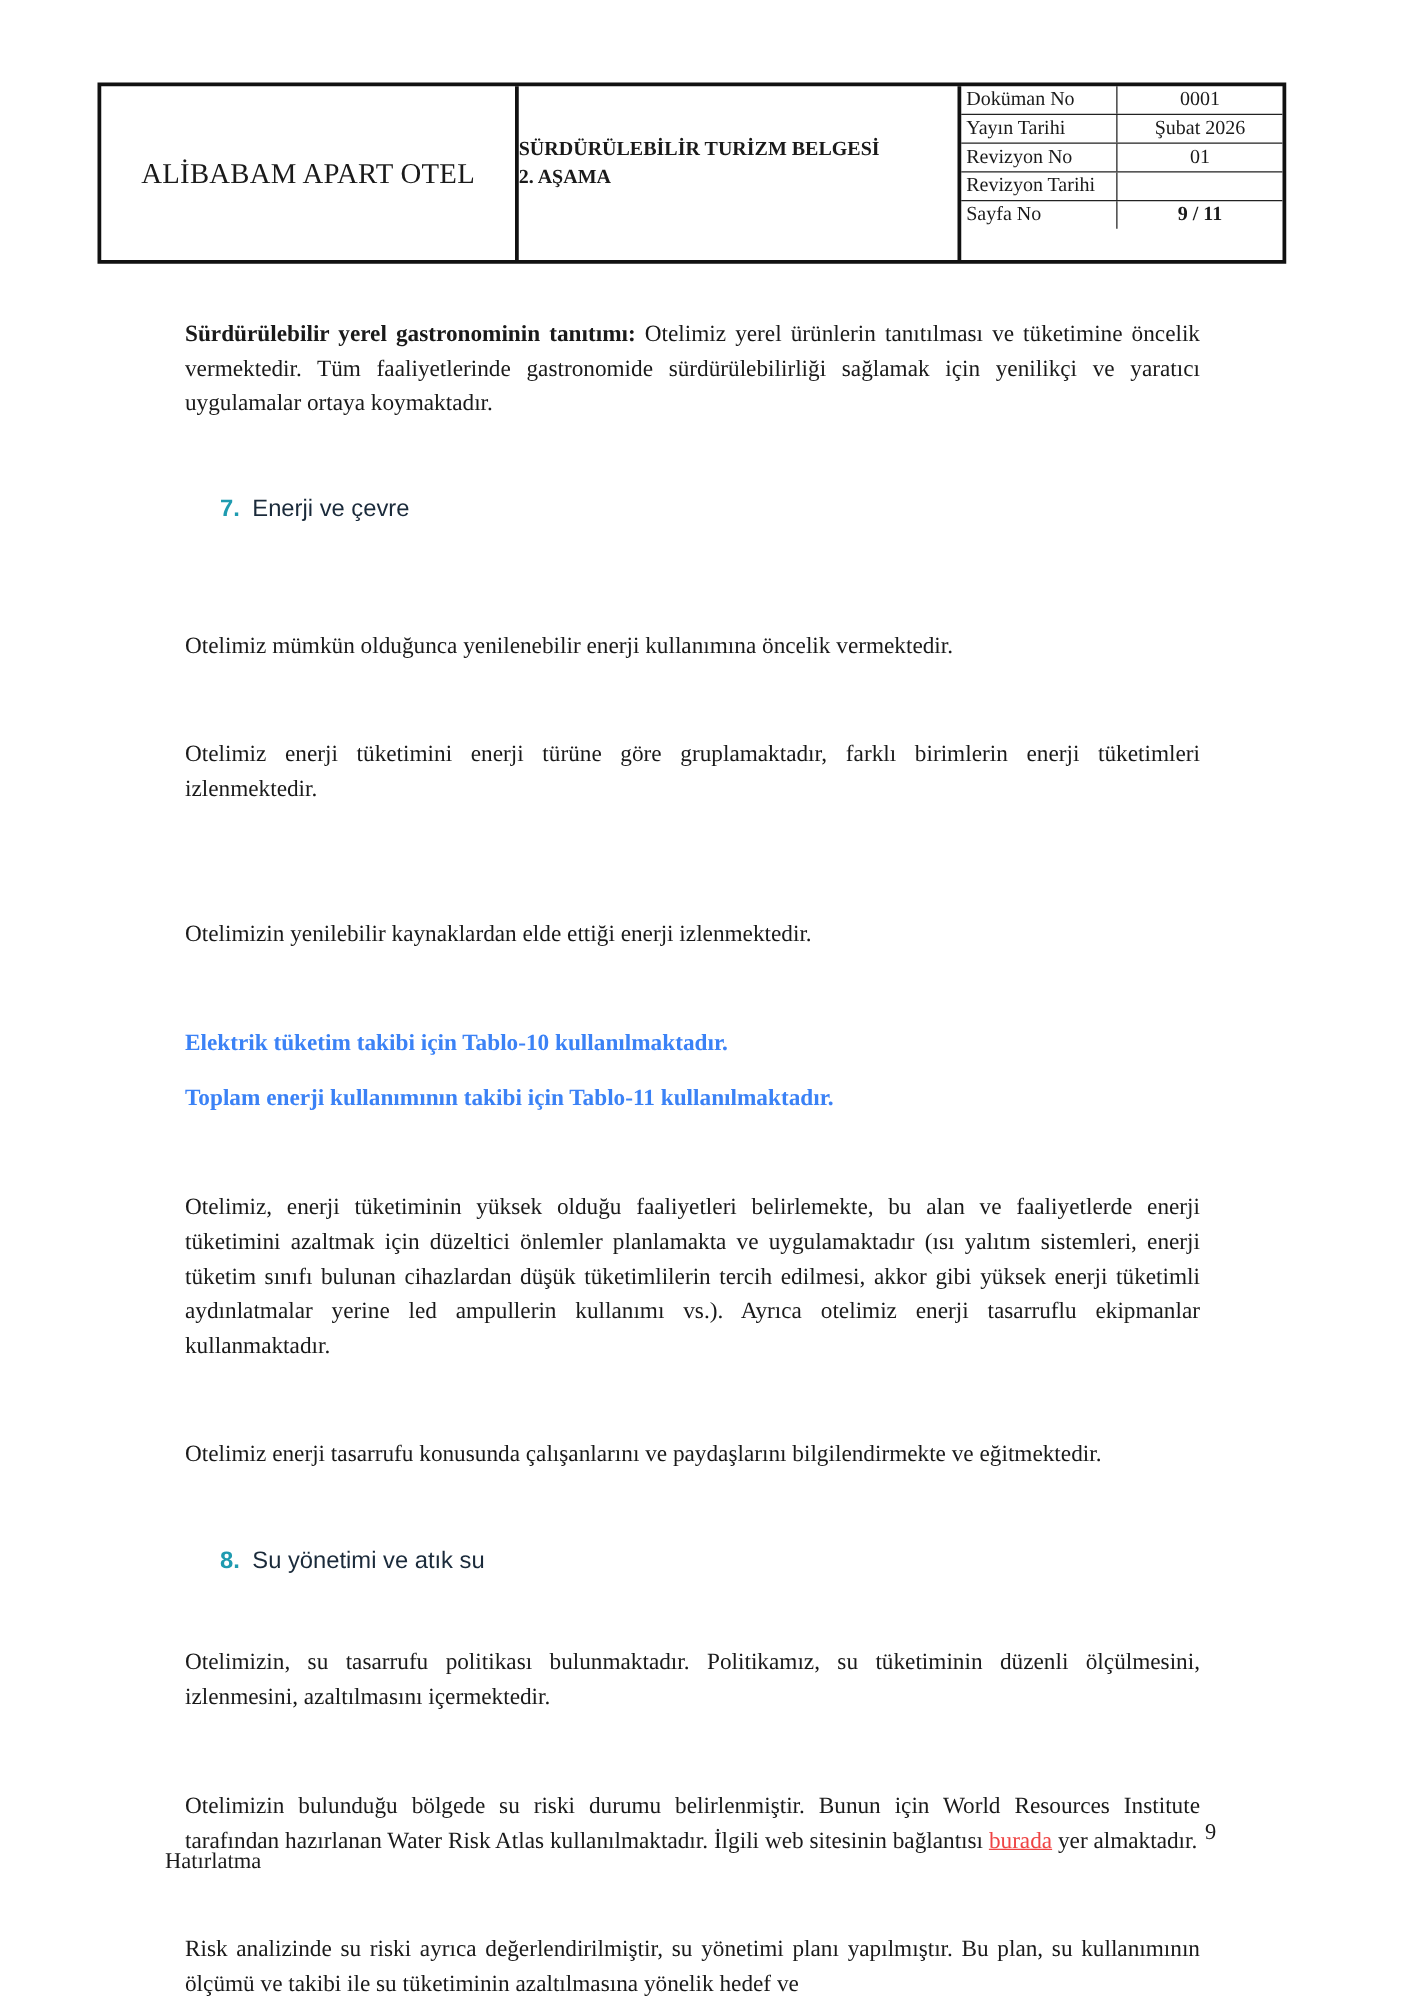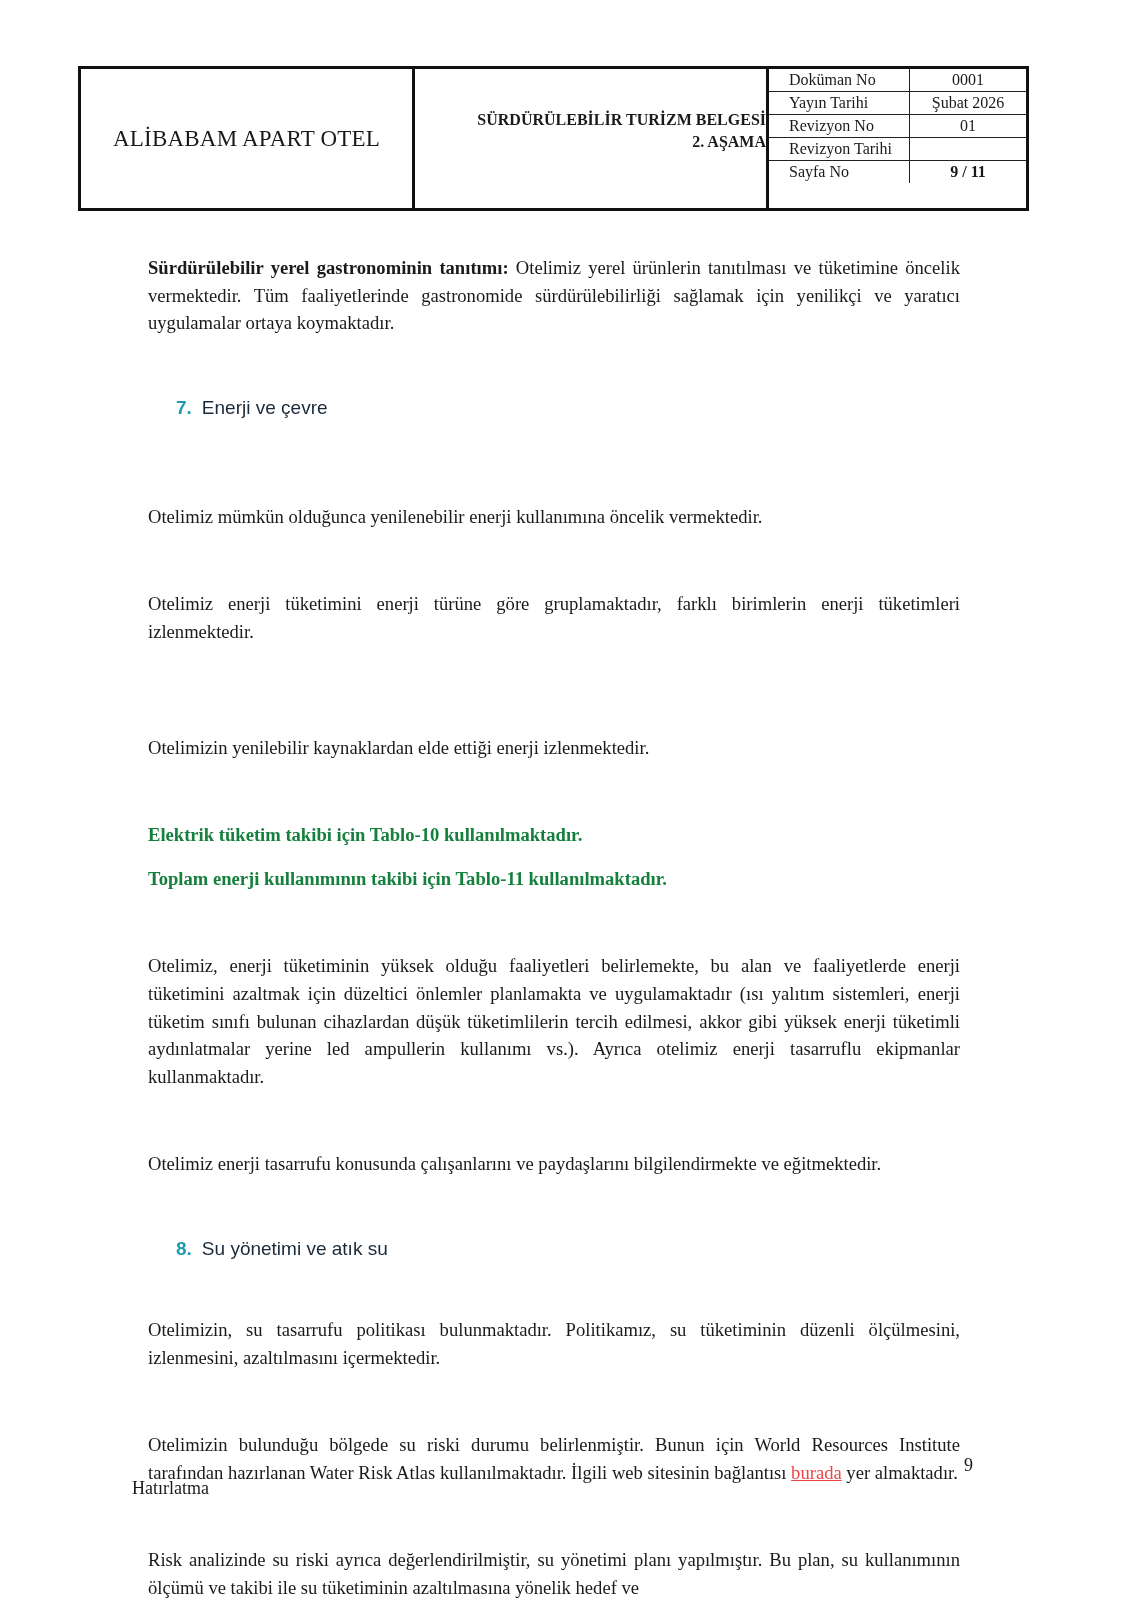--- a/index.html
+++ b/index.html
@@ -11,37 +11,37 @@
     position: absolute; left: 78px; top: 66px; width: 951px; height: 145px;
     border: 3px solid #111; box-sizing: border-box; display: flex;
   }
   .hdr-company {
     width: 334px; border-right: 3px solid #111; box-sizing: border-box;
     display: flex; align-items: center; justify-content: center;
     font-size: 23px; letter-spacing: 0.2px;
   }
   .hdr-title {
     width: 354px; border-right: 3px solid #111; box-sizing: border-box;
-    display: flex; flex-direction: column; align-items: flex-end; padding-top: 40px;
+    display: flex; flex-direction: column; align-items: flex-start; padding-top: 40px;
     font-weight: bold; font-size: 16px; line-height: 22px;
   }
   .hdr-meta { flex: 1; display: flex; flex-direction: column; }
   .meta-row { display: flex; border-bottom: 1px solid #222; font-size: 16px; line-height: 22px; }
   .meta-row:last-child { border-bottom: none; }
-  .meta-label { width: 120px; border-right: 1px solid #222; padding-left: 20px; }
+  .meta-label { width: 120px; border-right: 1px solid #222; padding-left: 4px; }
   .meta-value { flex: 1; text-align: center; }
   .meta-value.bold { font-weight: bold; }
 
   .content { position: absolute; left: 132px; top: 238px; width: 844px; }
   p {
     margin: 16px; font-size: 18.6px; line-height: 27.6px; text-align: justify;
   }
   p + p { }
   .gap { height: 28px; }
-  .red { color: #15803d; font-weight: bold; text-align: left; }
+  .red { color: #3b82f6; font-weight: bold; text-align: left; }
   h2 {
     margin: 11px; font-family: Liberation Sans, sans-serif; font-weight: normal;
     font-size: 19px; color: #1a2a3a; padding-left: 33px; line-height: 28px;
   }
   h2 .num { color: #1f9bb0; font-weight: bold; margin-right: 10px; }
   a.link { color: #ef4444; text-decoration: underline; }
   .page-num { position: absolute; left: 964px; top: 1455px; font-size: 18px; }
   .footer { position: absolute; left: 132px; top: 1478px; font-size: 18px; }
 </style>
 </head>

